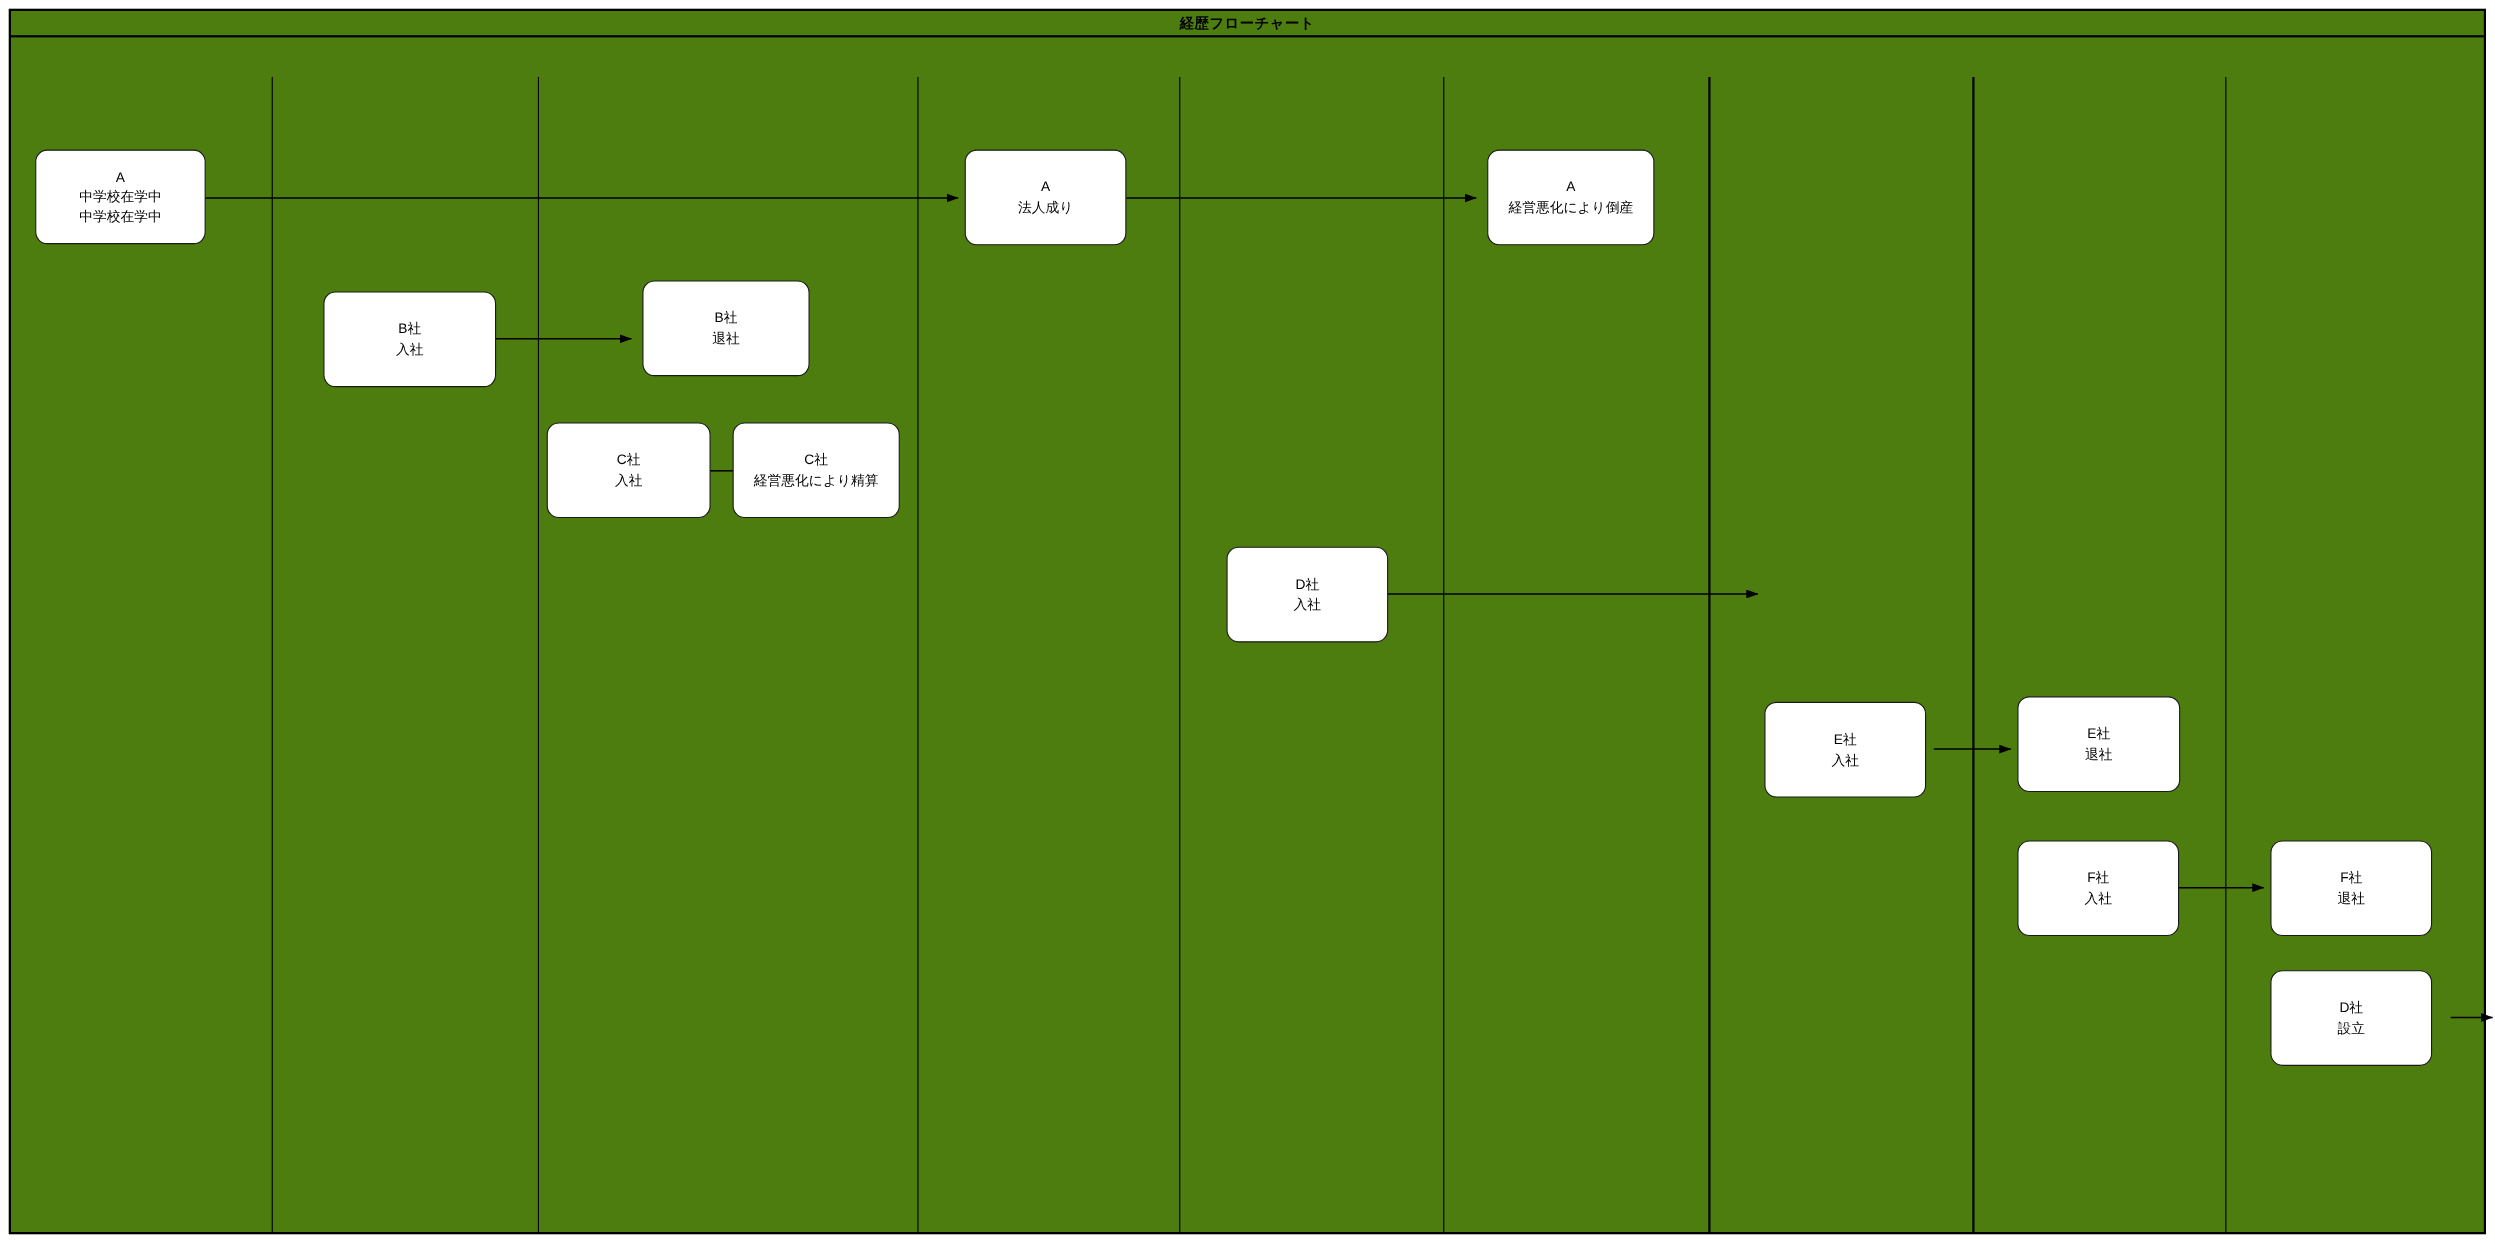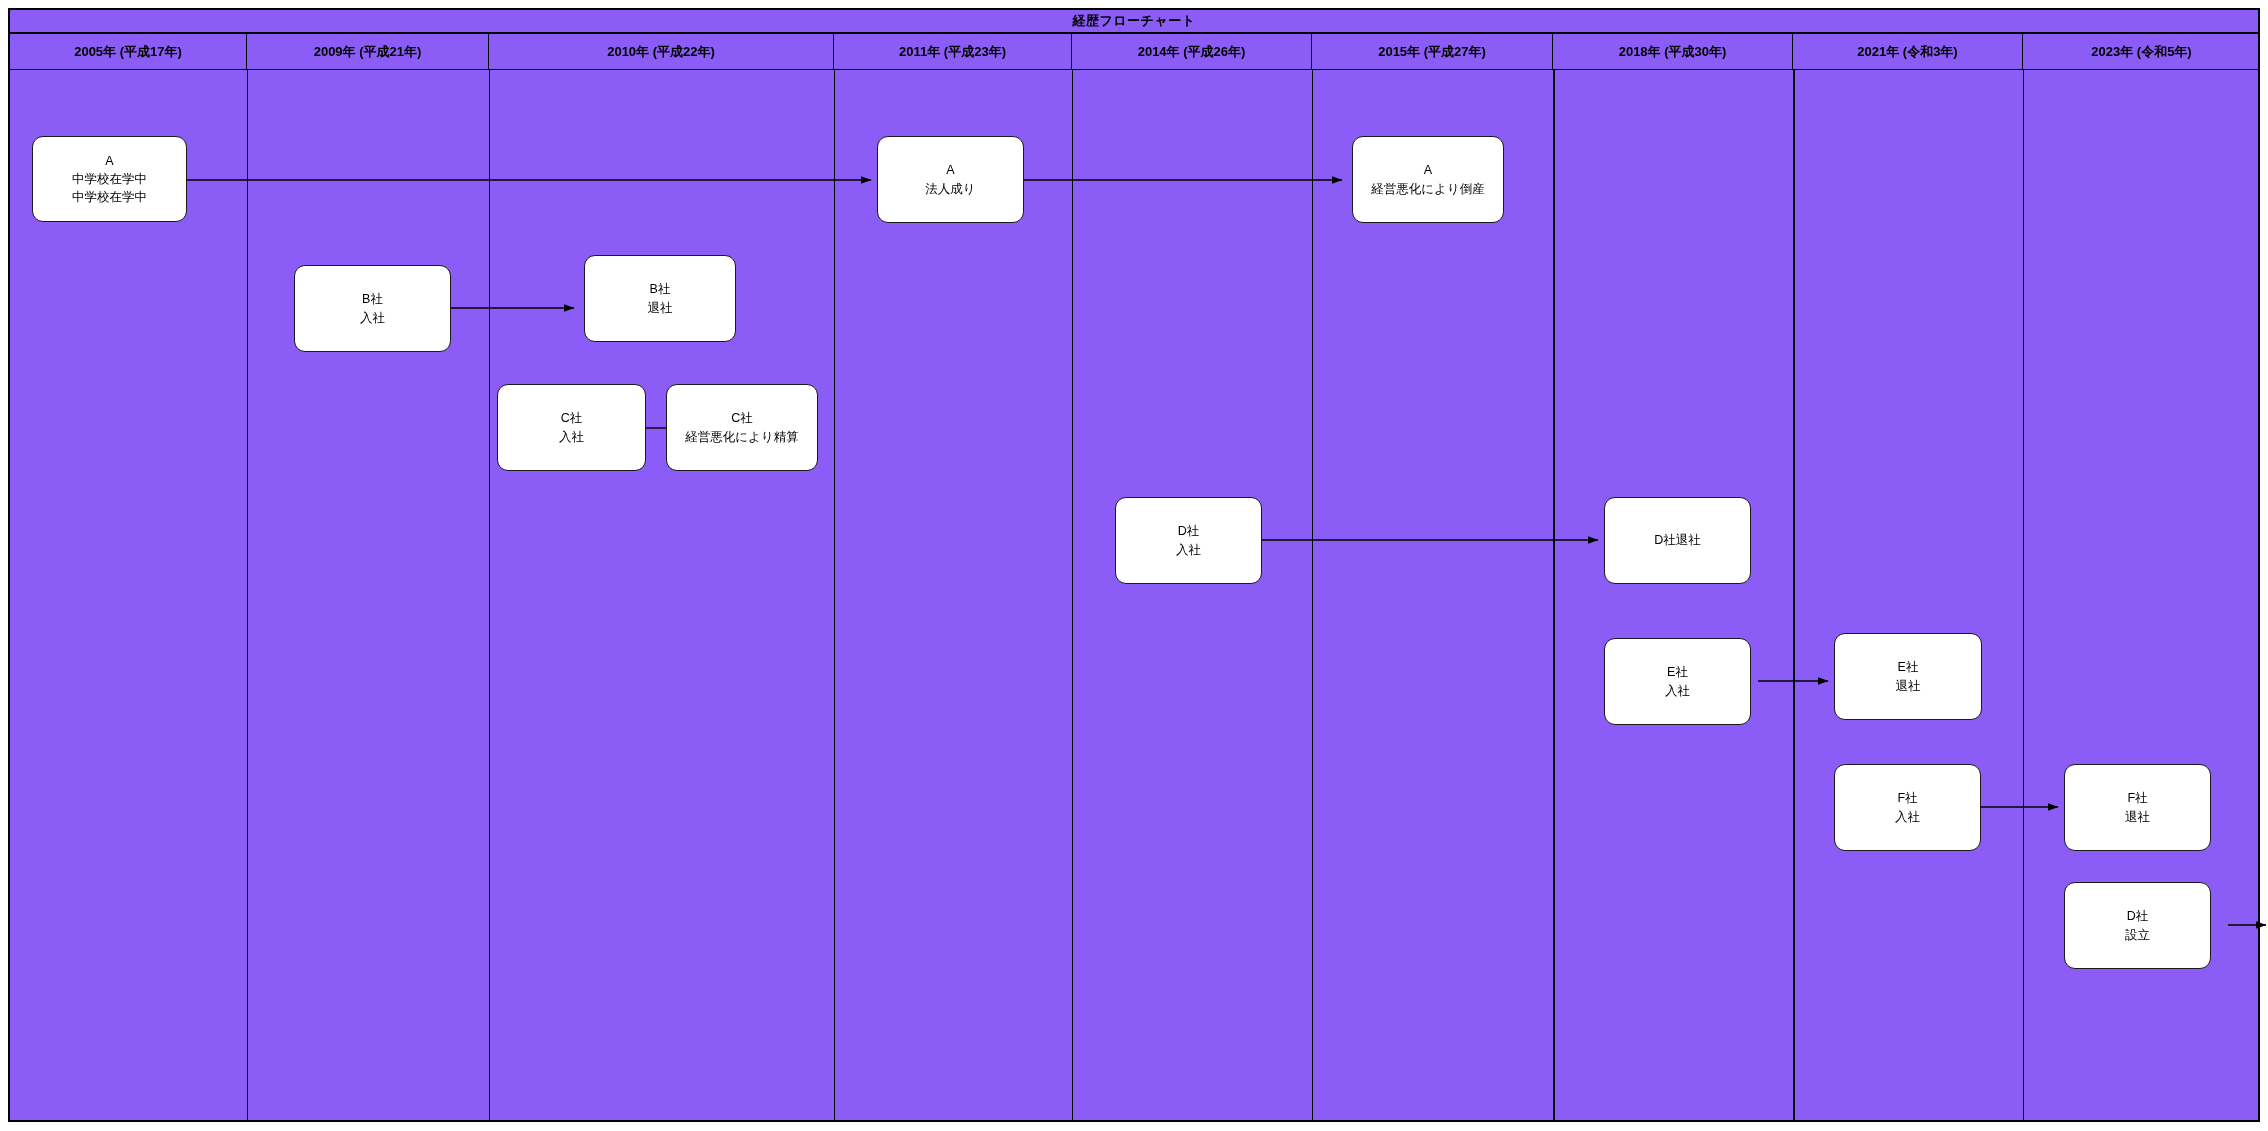--- a/index.html
+++ b/index.html
@@ -17,21 +17,21 @@
   }
 
   
   .table-frame {
     position: absolute;
     left: 8px;
     top: 8px;
     width: 2252px;
     height: 1114px;
     border: 2px solid #000000;
-    background: #8b5cf6;
+    background: #4d7c0f;
   }
 
   .title-row {
     position: absolute;
     left: 0; top: 0;
     width: 100%;
     height: 24px;
     border-bottom: 2px solid #000000;
     display: flex;
     align-items: center;
@@ -114,31 +114,20 @@
 <body>
 
 <div id="root">
 
   <div class="table-frame">
 
     <div class="title-row">
       <span class="title-text">経歴フローチャート</span>
     </div>
 
-    <div class="header-row">
-      <div class="header-cell" style="left:0px;width:237px;">2005年 (平成17年)</div>
-      <div class="header-cell" style="left:237px;width:242px;">2009年 (平成21年)</div>
-      <div class="header-cell" style="left:479px;width:345px;">2010年 (平成22年)</div>
-      <div class="header-cell" style="left:824px;width:238px;">2011年 (平成23年)</div>
-      <div class="header-cell" style="left:1062px;width:240px;">2014年 (平成26年)</div>
-      <div class="header-cell" style="left:1302px;width:241px;">2015年 (平成27年)</div>
-      <div class="header-cell" style="left:1543px;width:240px;">2018年 (平成30年)</div>
-      <div class="header-cell" style="left:1783px;width:230px;">2021年 (令和3年)</div>
-      <div class="header-cell last" style="left:2013px;width:237px;">2023年 (令和5年)</div>
-    </div>
 
     <div class="body-area">
       <div class="col-div" style="left:237px;"></div>
       <div class="col-div" style="left:479px;"></div>
       <div class="col-div" style="left:824px;"></div>
       <div class="col-div" style="left:1062px;"></div>
       <div class="col-div" style="left:1302px;"></div>
       <div class="col-div thick" style="left:1543px;"></div>
       <div class="col-div thick" style="left:1783px;"></div>
       <div class="col-div" style="left:2013px;"></div>
@@ -203,23 +192,20 @@
   <div class="node" style="left:1352px; top:136px; width:152px; height:87px;">
     <span class="ln">A</span>
     <span class="ln">経営悪化により倒産</span>
   </div>
 
   <div class="node" style="left:1115px; top:497px; width:147px; height:87px;">
     <span class="ln">D社</span>
     <span class="ln">入社</span>
   </div>
 
-  <div class="node" style="left:1604px; top:497px; width:147px; height:87px;">
-    <span class="ln">D社退社</span>
-  </div>
 
   <div class="node" style="left:1604px; top:638px; width:147px; height:87px;">
     <span class="ln">E社</span>
     <span class="ln">入社</span>
   </div>
 
   <div class="node" style="left:1834px; top:633px; width:148px; height:87px;">
     <span class="ln">E社</span>
     <span class="ln">退社</span>
   </div>

